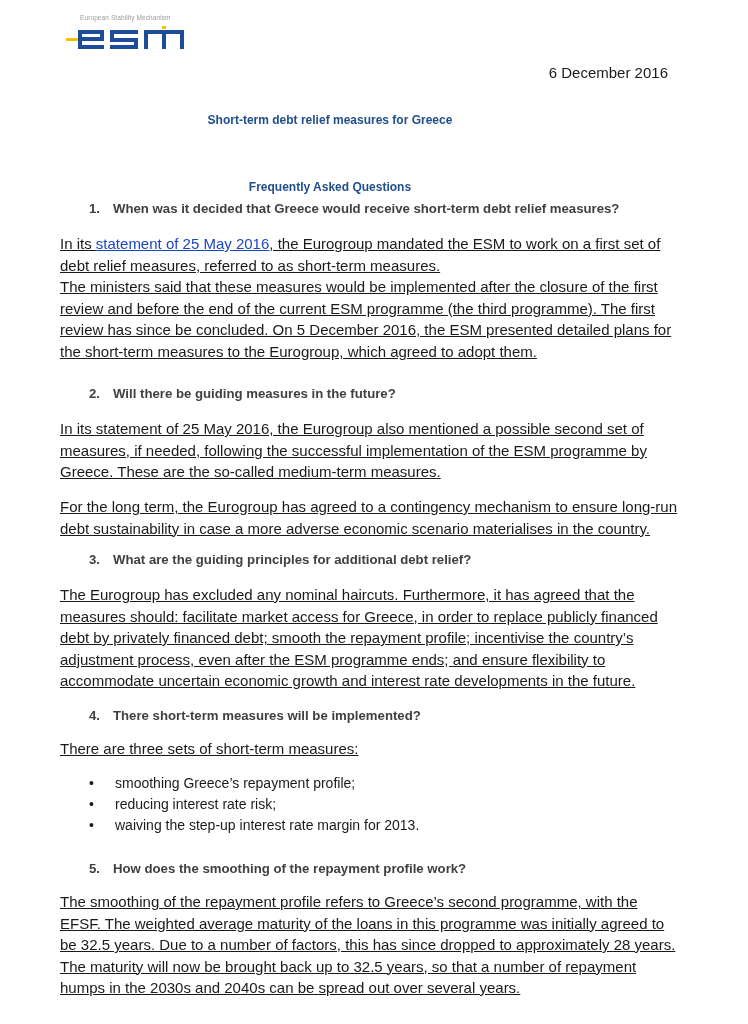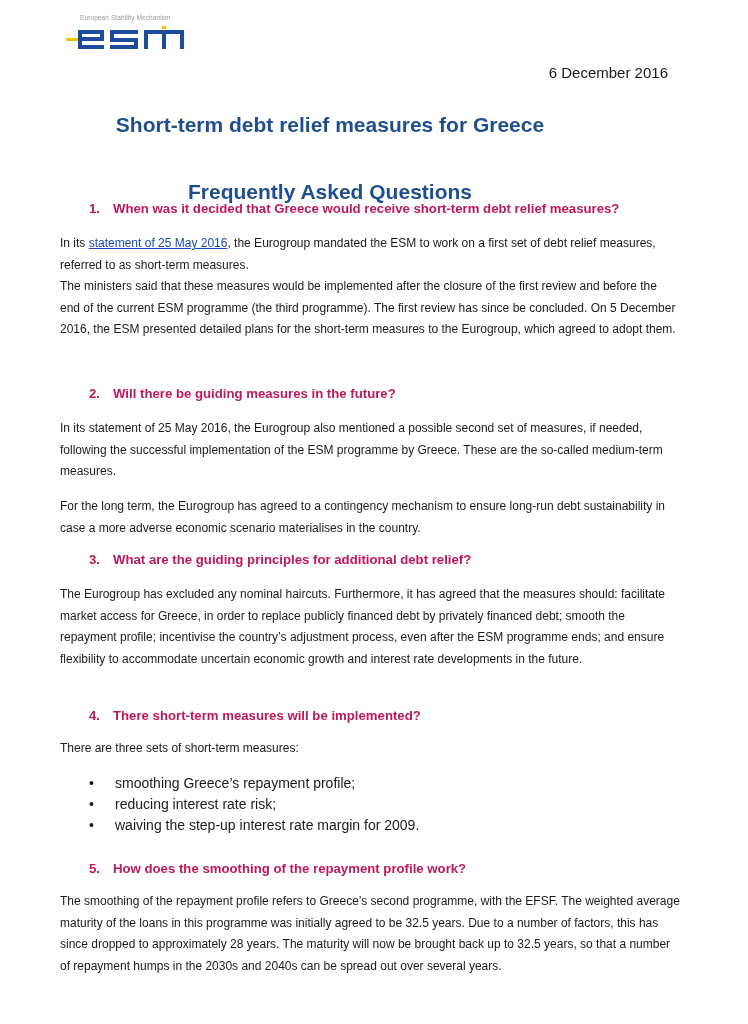--- a/index.html
+++ b/index.html
@@ -2,26 +2,26 @@
 <html><head>
 <meta charset="utf-8">
 <style>
   html, body { margin: 0; padding: 0; background: #ffffff; }
   body { width: 748px; height: 1024px; position: relative; overflow: hidden;
          font-family: "Liberation Sans", sans-serif; color: #1a1a1a; }
   .logo { position: absolute; left: 66px; top: 8px; width: 130px; height: 44px; }
   .logo-sub { position: absolute; left: 14px; top: 6px; font-size: 6.5px; color: #9a9a9a; letter-spacing: 0.1px; white-space: nowrap; }
   .logo-mark { position: absolute; left: 0; top: 18px; width: 130px; height: 26px; }
   .date { position: absolute; right: 80px; top: 64px; font-size: 15px; color: #1a1a1a; }
-  .title { position: absolute; left: 0; width: 660px; text-align: center; font-weight: bold; color: #1f4e8c; font-size: 21px; }
+  .title { position: absolute; left: 0; width: 660px; text-align: center; font-weight: bold; color: #1f4e8c; font-size: 12px; }
   .title.t1 { top: 113px; }
   .title.t2 { top: 140px; margin-top: 40px; }
-  .q { position: absolute; left: 89px; font-weight: bold; font-size: 13.2px; color: #be185d; white-space: nowrap; }
+  .q { position: absolute; left: 89px; font-weight: bold; font-size: 13.2px; color: #404040; white-space: nowrap; }
   .q .num { display: inline-block; width: 24px; }
-  .p { position: absolute; left: 60px; width: 620px; font-size: 12px; line-height: 21.5px; color: #1a1a1a; }
+  .p { position: absolute; left: 60px; width: 620px; font-size: 15px; line-height: 21.5px; color: #1a1a1a; text-decoration: underline; }
   .p a { color: #1a47c4; text-decoration: underline; }
   .bul { position: absolute; left: 89px; font-size: 14px; line-height: 21px; color: #1a1a1a; }
   .bul .dot { display: inline-block; width: 26px; }
 </style>
 </head>
 <body>
 
 <div class="logo">
   <div class="logo-sub">European Stability Mechanism</div>
   <svg class="logo-mark" viewBox="0 0 130 26">
@@ -58,18 +58,18 @@
   <span class="num">3.</span><span>What are the guiding principles for additional debt relief?</span>
 </div>
 <div class="p" style="top:584px">The Eurogroup has excluded any nominal haircuts. Furthermore, it has agreed that the measures should: facilitate market access for Greece, in order to replace publicly financed debt by privately financed debt; smooth the repayment profile; incentivise the country’s adjustment process, even after the ESM programme ends; and ensure flexibility to accommodate uncertain economic growth and interest rate developments in the future.</div>
 
 <div class="q" style="top:708px">
   <span class="num">4.</span><span>There short-term measures will be implemented?</span>
 </div>
 <div class="p" style="top:738px">There are three sets of short-term measures:</div>
 <div class="bul" style="top:773px"><span class="dot">•</span><span>smoothing Greece’s repayment profile;</span></div>
 <div class="bul" style="top:794px"><span class="dot">•</span><span>reducing interest rate risk;</span></div>
-<div class="bul" style="top:815px"><span class="dot">•</span><span>waiving the step-up interest rate margin for 2009.</span></div>
+<div class="bul" style="top:815px"><span class="dot">•</span><span>waiving the step-up interest rate margin for 2013.</span></div>
 
 <div class="q" style="top:861px">
   <span class="num">5.</span><span>How does the smoothing of the repayment profile work?</span>
 </div>
 <div class="p" style="top:891px">The smoothing of the repayment profile refers to Greece’s second programme, with the EFSF. The weighted average maturity of the loans in this programme was initially agreed to be 32.5 years. Due to a number of factors, this has since dropped to approximately 28 years. The maturity will now be brought back up to 32.5 years, so that a number of repayment humps in the 2030s and 2040s can be spread out over several years.</div>
 
 </body></html>

